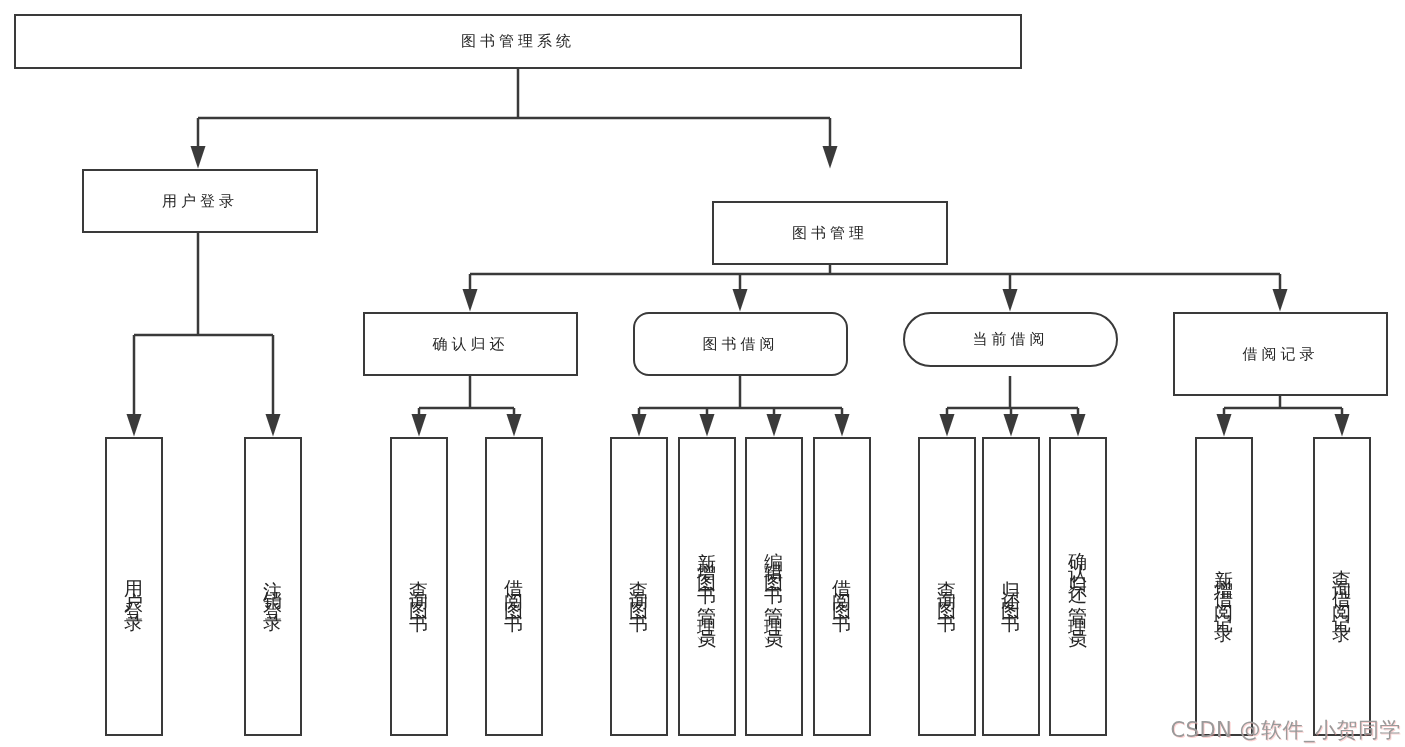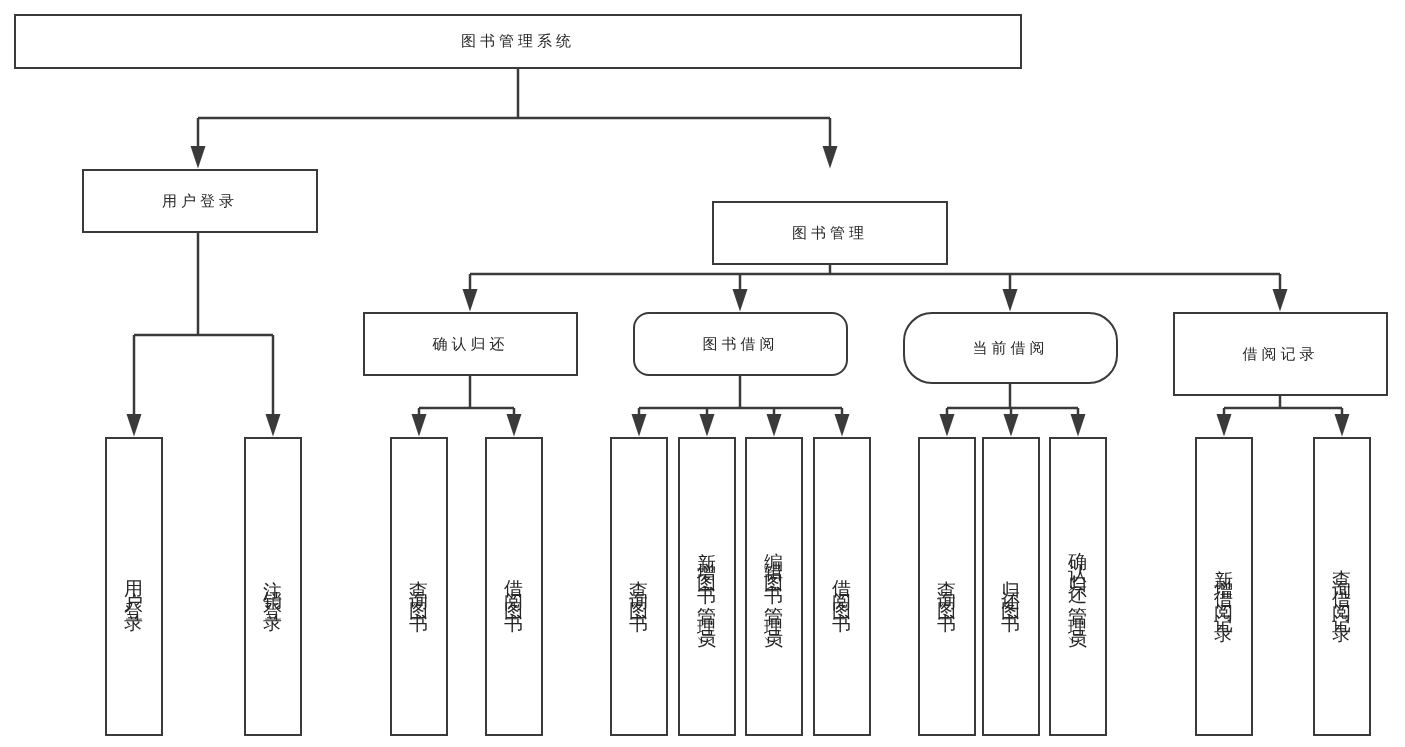--- a/index.html
+++ b/index.html
@@ -48,21 +48,21 @@
     font-size:19px;color:var(--text);
     letter-spacing:11px;line-height:1;
     white-space:nowrap;
   }
   
   .b-root{left:14px;top:14px;width:1008px;height:55px;}
   .b-l2a{left:82px;top:169px;width:236px;height:64px;}
   .b-l2b{left:712px;top:169px;width:236px;height:64px;margin-top:32px;}
   .b-l3a{left:363px;top:312px;width:215px;height:64px;}
   .b-l3b{left:633px;top:312px;width:215px;height:64px;border-radius:16px;}
-  .b-l3c{left:903px;top:312px;width:215px;height:72px;border-radius:29px;}
+  .b-l3c{left:903px;top:312px;width:215px;height:55px;border-radius:29px;}
   .b-l3d{left:1173px;top:312px;width:215px;height:84px;}
   
   .v-a1{left:105px;} .v-a2{left:244px;}
   .v-b1{left:390px;} .v-b2{left:485px;}
   .v-c1{left:610px;} .v-c2{left:678px;} .v-c3{left:745px;} .v-c4{left:813px;}
   .v-d1{left:918px;} .v-d2{left:982px;} .v-d3{left:1049px;}
   .v-e1{left:1195px;} .v-e2{left:1313px;}
 
   .watermark{
     position:absolute;
@@ -217,14 +217,15 @@
     <span class="vlabel">确认归还（管理员）</span>
   </div>
 
   <div class="vbox v-e1">
     <span class="vlabel">新增借阅记录</span>
   </div>
   <div class="vbox v-e2">
     <span class="vlabel">查询借阅记录</span>
   </div>
 
+  <div class="watermark">CSDN @软件_小贺同学</div>
 
 </div>
 
 </body></html>

